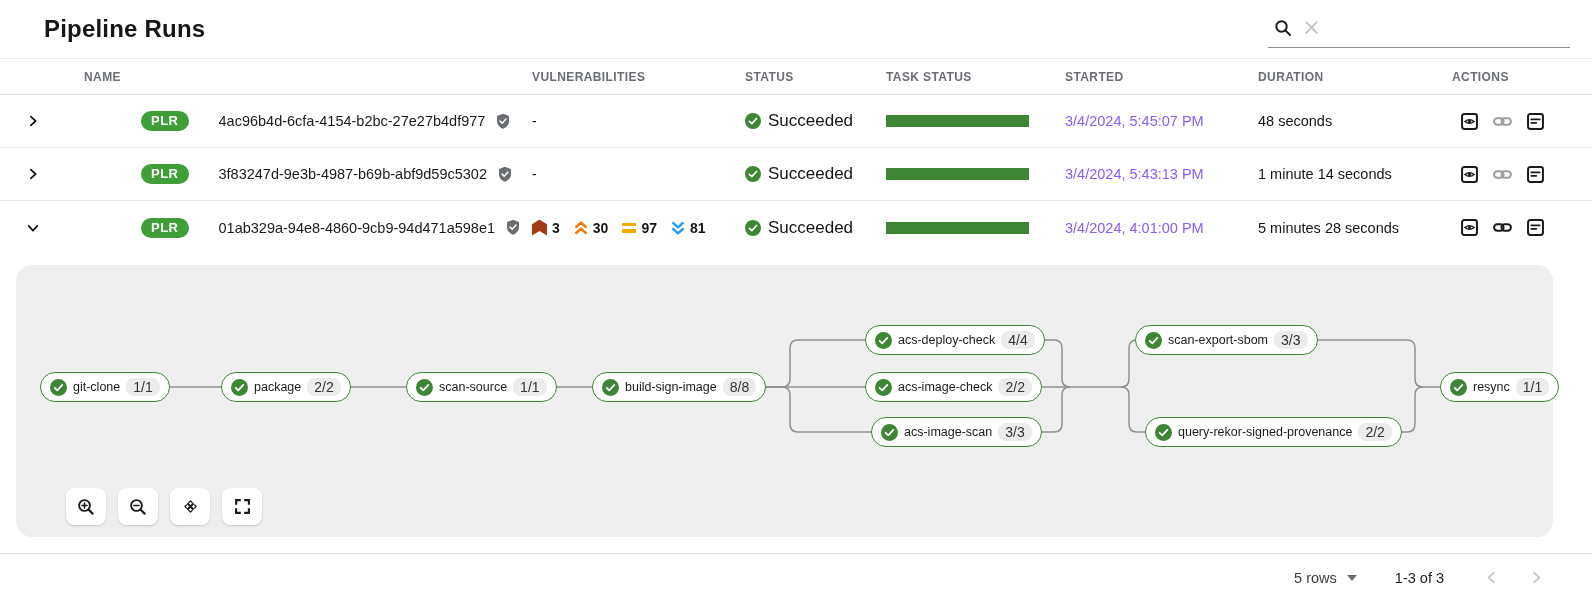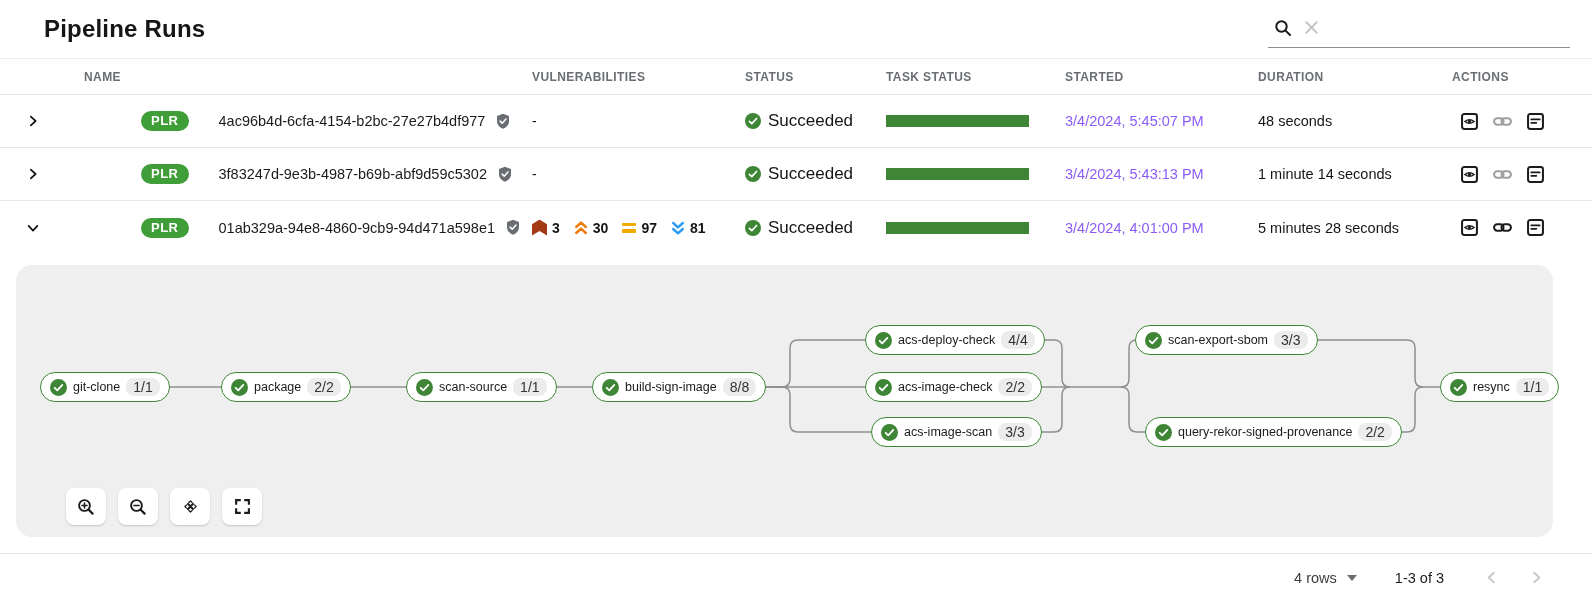--- a/index.html
+++ b/index.html
@@ -427,21 +427,21 @@
         <svg width="17" height="17" viewBox="0 0 16 16">
             <path d="M2 5.4 V2 H5.4 M10.6 2 H14 V5.4 M14 10.6 V14 H10.6 M5.4 14 H2 V10.6" fill="none" stroke="currentColor" stroke-width="2" stroke-linecap="square"></path>
           </svg>
       </button>
     </div>
   </div>
 </div>
 
 <div class="pagination">
   <div class="rows-select">
-    <span>4 rows</span>
+    <span>5 rows</span>
     <span class="caret"></span>
   </div>
   <span class="range">1-3 of 3</span>
   <div class="pager">
     <button class="pg-btn">
       <svg width="15" height="15" viewBox="0 0 16 16">
           <path d="M10.5 3 L5 8 L10.5 13" fill="none" stroke="currentColor" stroke-width="2" stroke-linecap="round" stroke-linejoin="round"></path>
         </svg>
     </button>
     <button class="pg-btn">

